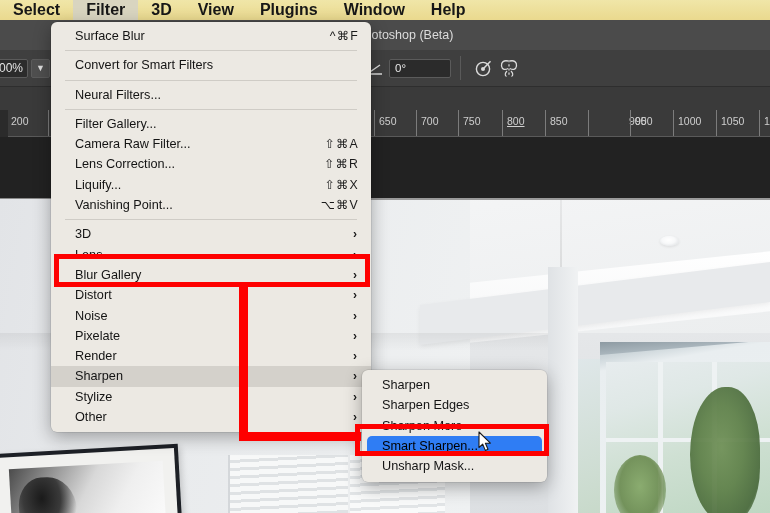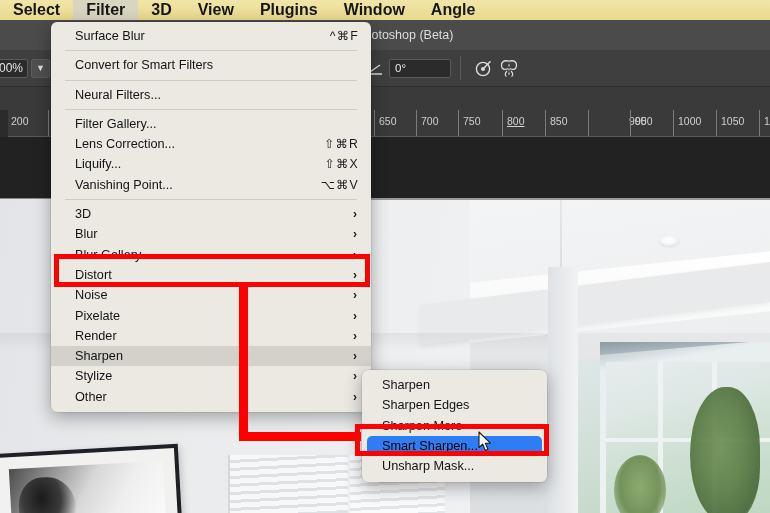--- a/index.html
+++ b/index.html
@@ -340,59 +340,63 @@
     <div class="ruler-tick" style="left:751px;">110</div>
   </div>
 
   <div class="menubar">
     <div class="menu-item">Select</div>
     <div class="menu-item active">Filter</div>
     <div class="menu-item">3D</div>
     <div class="menu-item">View</div>
     <div class="menu-item">Plugins</div>
     <div class="menu-item">Window</div>
-    <div class="menu-item">Angle</div>
+    <div class="menu-item">Help</div>
   </div>
 
   <div class="dropdown" id="filter-menu">
       <div class="mrow">
         <span class="lbl">Surface Blur</span>
         <span class="shortcut">^⌘F</span>
       </div>
       <div class="msep"></div>
       <div class="mrow">
         <span class="lbl">Convert for Smart Filters</span>
       </div>
       <div class="msep"></div>
       <div class="mrow">
         <span class="lbl">Neural Filters...</span>
       </div>
       <div class="msep"></div>
       <div class="mrow">
         <span class="lbl">Filter Gallery...</span>
       </div>
       <div class="mrow">
+        <span class="lbl">Camera Raw Filter...</span>
+        <span class="shortcut">⇧⌘A</span>
+      </div>
+      <div class="mrow">
         <span class="lbl">Lens Correction...</span>
         <span class="shortcut">⇧⌘R</span>
       </div>
       <div class="mrow">
         <span class="lbl">Liquify...</span>
         <span class="shortcut">⇧⌘X</span>
       </div>
       <div class="mrow">
         <span class="lbl">Vanishing Point...</span>
         <span class="shortcut">⌥⌘V</span>
       </div>
       <div class="msep"></div>
       <div class="mrow">
         <span class="lbl">3D</span>
         <span class="arrow">›</span>
       </div>
       <div class="mrow">
-        <span class="lbl">Blur</span>
+        <span class="lbl">Lens</span>
         <span class="arrow">›</span>
       </div>
       <div class="mrow">
         <span class="lbl">Blur Gallery</span>
         <span class="arrow">›</span>
       </div>
       <div class="mrow">
         <span class="lbl">Distort</span>
         <span class="arrow">›</span>
       </div>

